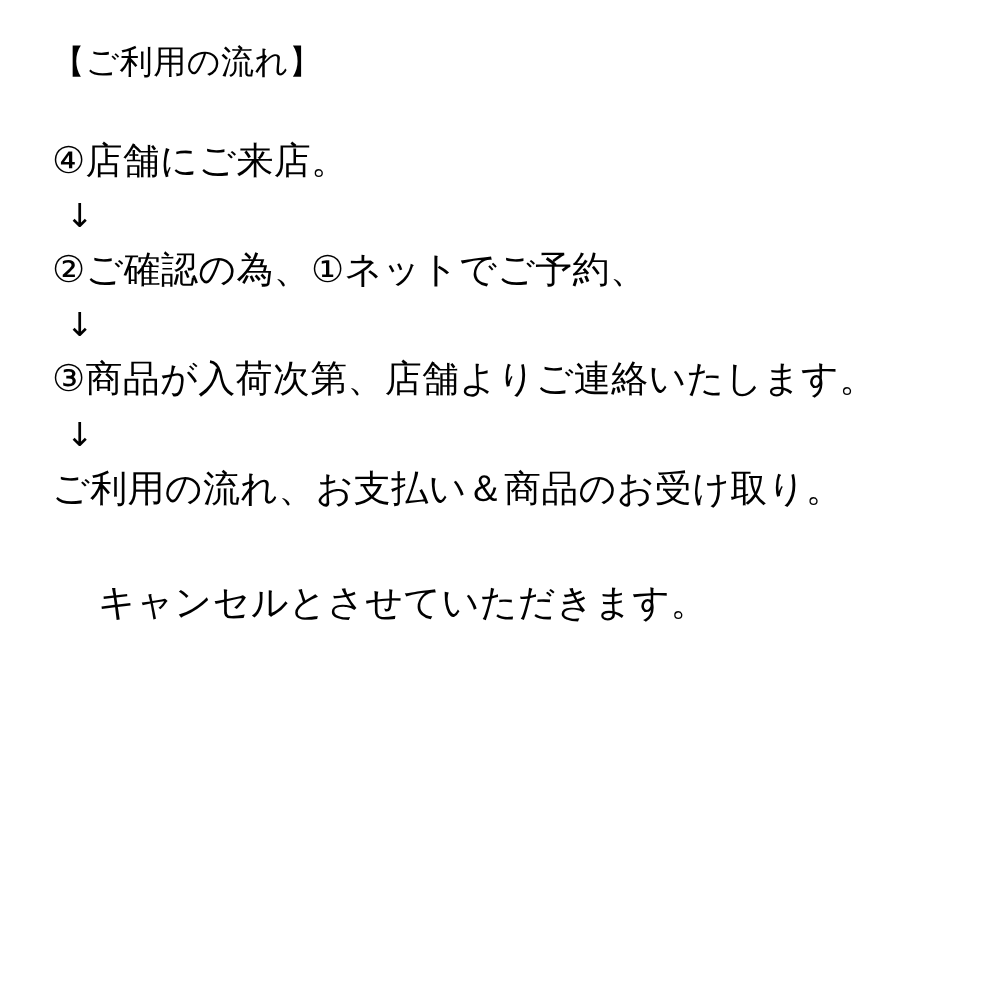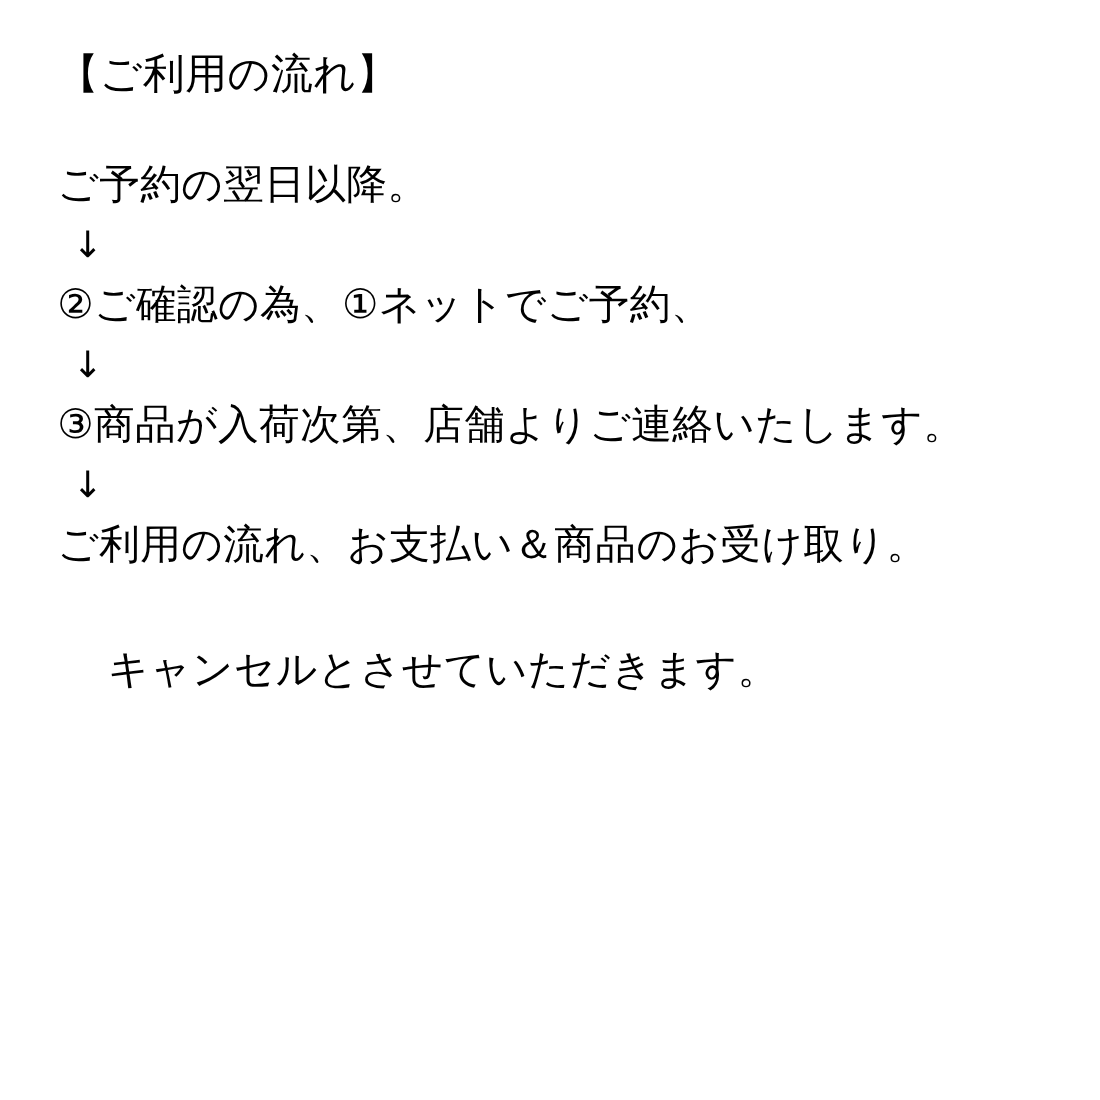--- a/index.html
+++ b/index.html
@@ -17,26 +17,27 @@
     box-sizing: border-box;
     overflow: hidden;
   }
   .content {
     position: absolute;
     left: 52px;
     top: 44px;
     right: 28px;
   }
   .doc-title {
-    font-size: 38px;
+    font-size: 33px;
     line-height: 1.25;
     letter-spacing: 0.5px;
     font-weight: 400;
     margin: 0 0 52px 0;
     white-space: nowrap;
+    font-family: Liberation Mono, monospace;
   }
   .step {
     margin: 0 0 0 0;
   }
   .step-line {
     font-size: 37px;
     line-height: 1.30;
     letter-spacing: 0.3px;
     white-space: nowrap;
   }
@@ -62,21 +63,21 @@
 </style>
 </head>
 <body>
 
 <div class="page">
   <div class="content">
 
     <h1 class="doc-title">【ご利用の流れ】</h1>
 
     <div class="step">
-      <div class="step-line">ご予約の翌日以降。</div>
+      <div class="step-line">④店舗にご来店。</div>
     </div>
 
     <div class="arrow">↓</div>
 
     <div class="step">
       <div class="step-line">②ご確認の為、①ネットでご予約、</div>
     </div>
 
     <div class="arrow">↓</div>
 

